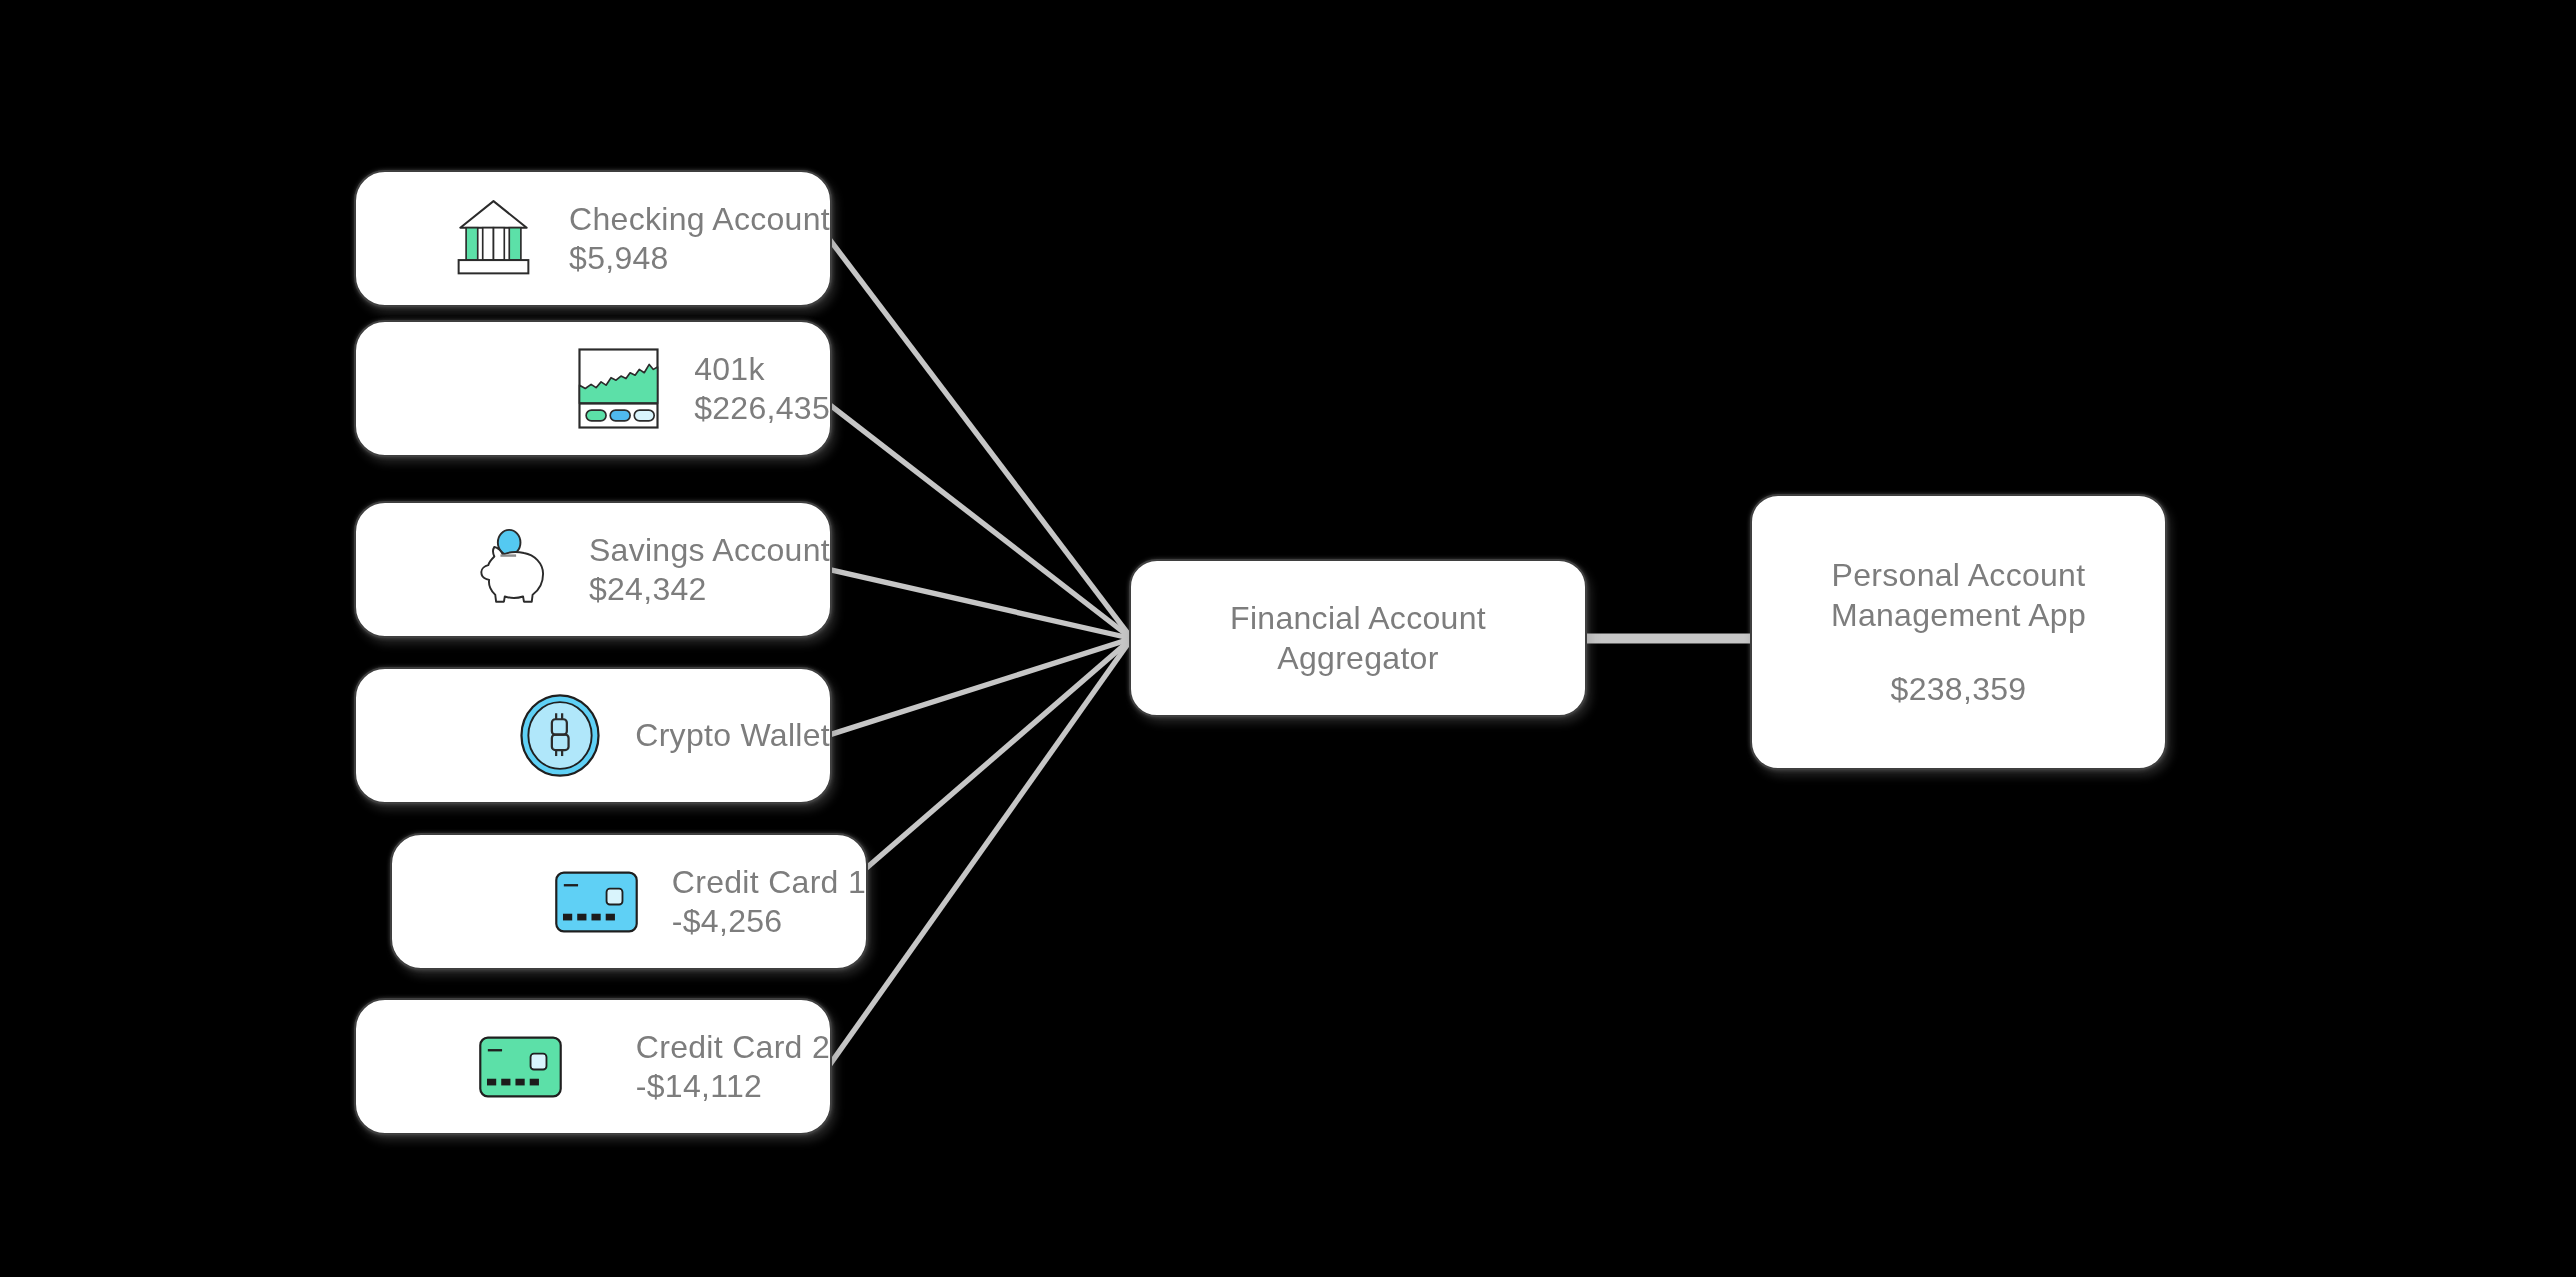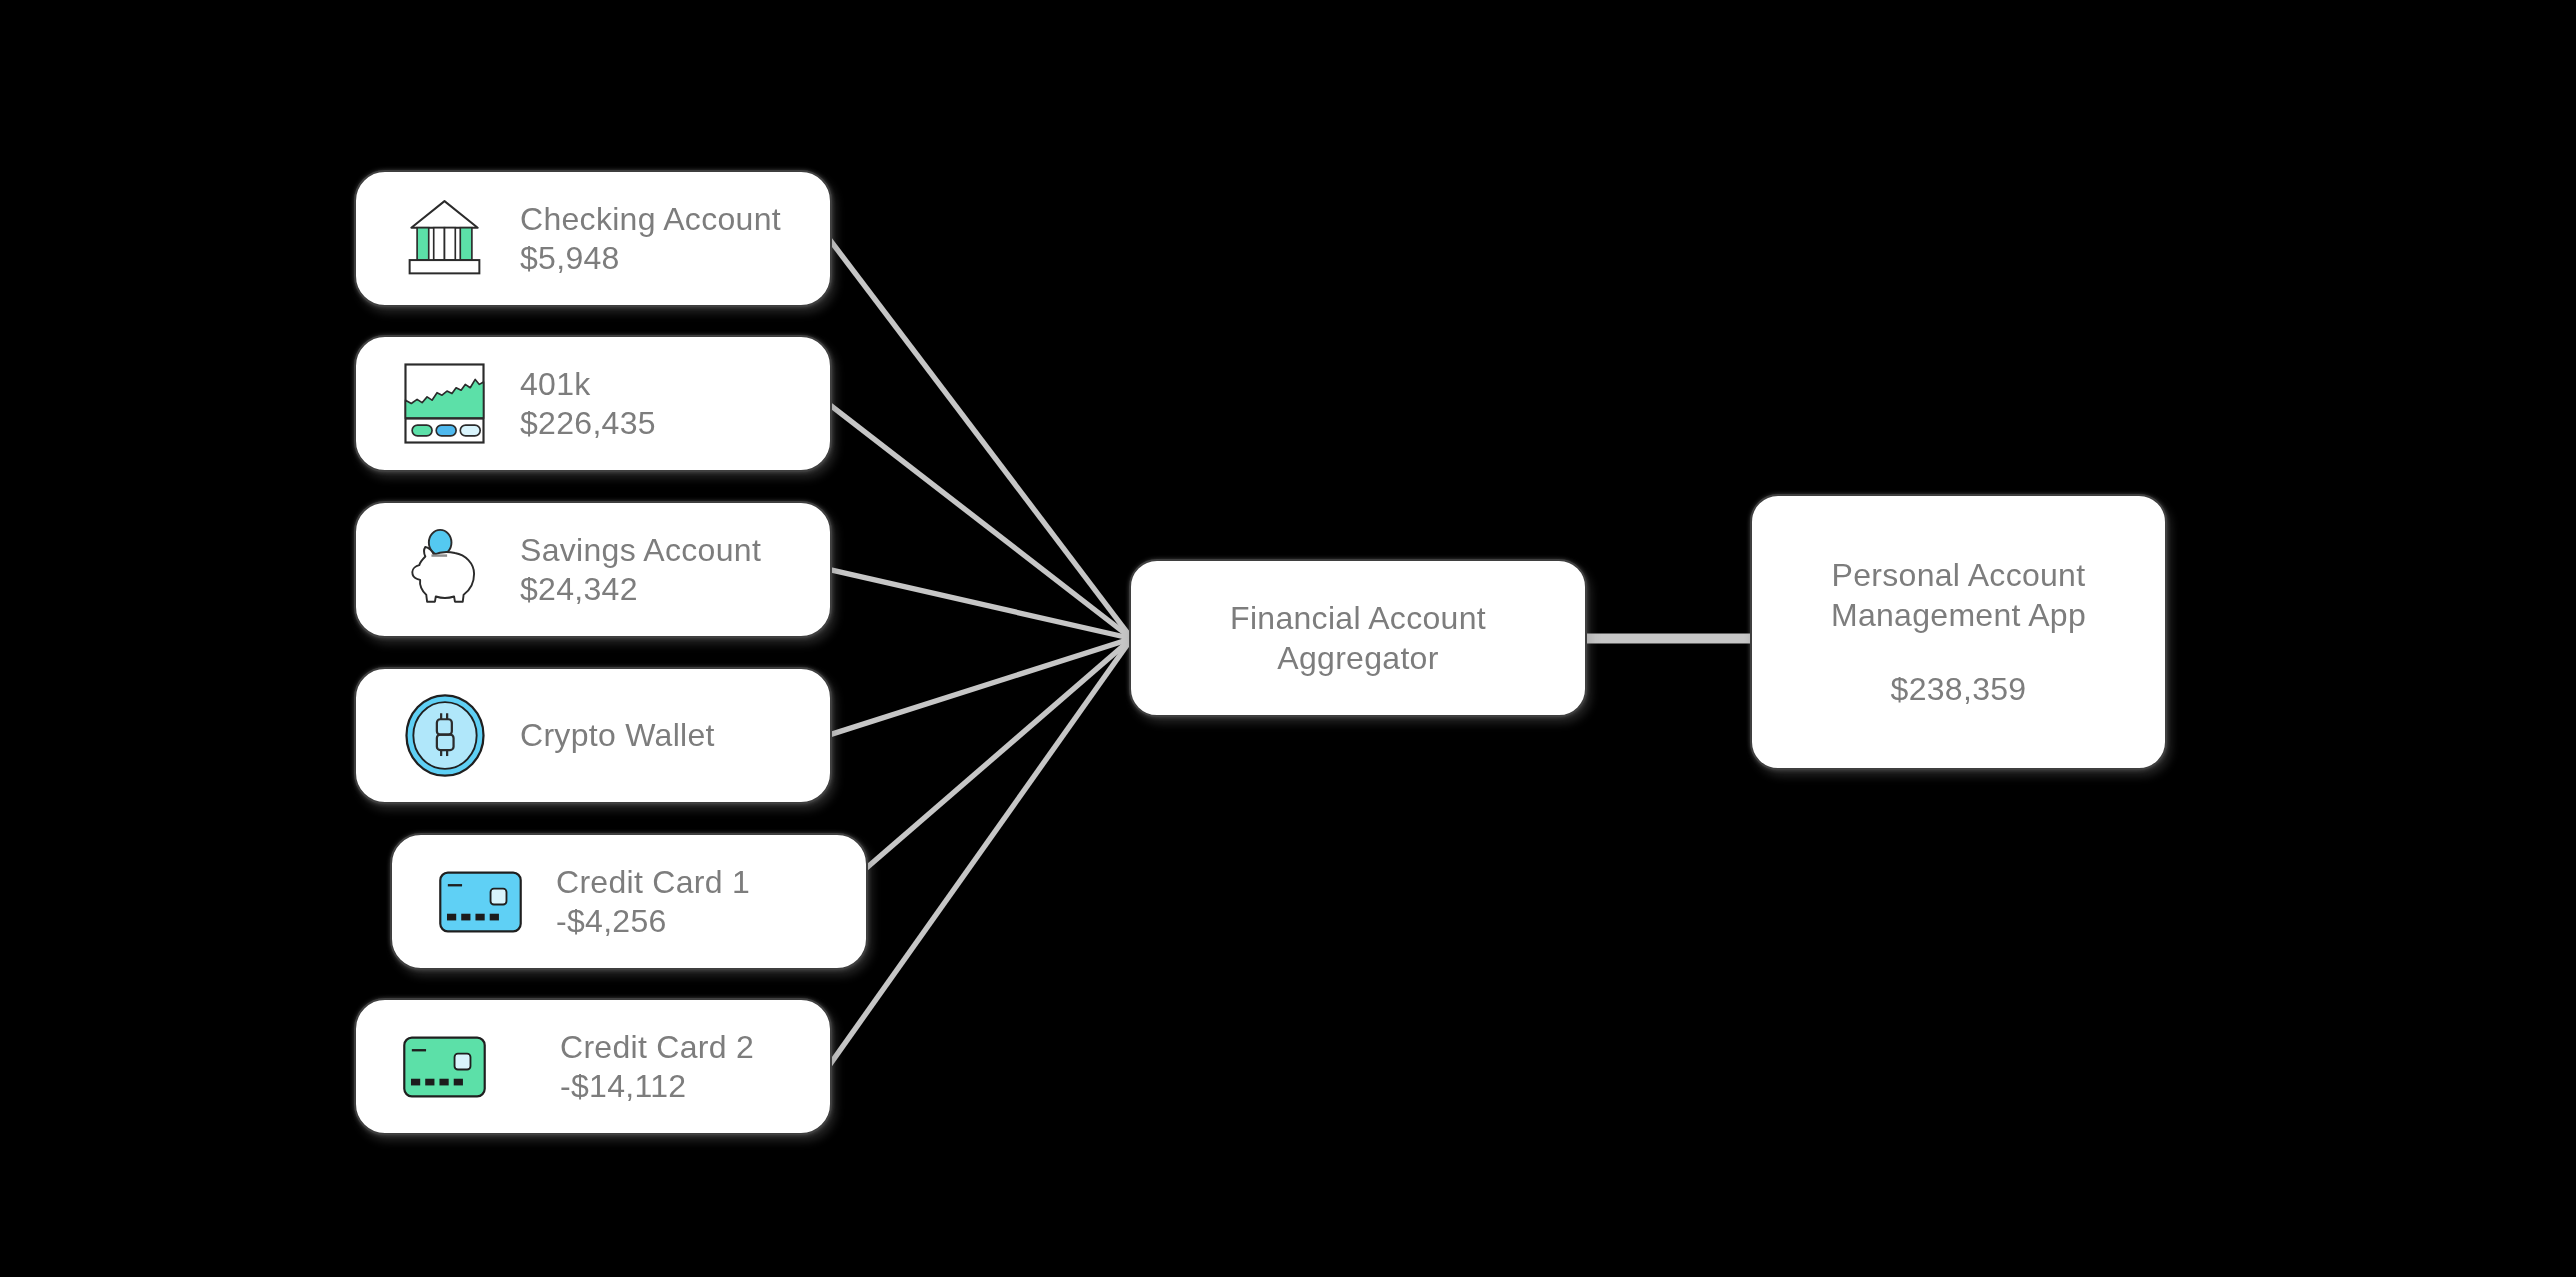--- a/index.html
+++ b/index.html
@@ -28,23 +28,24 @@
     box-shadow: 0 0 4px rgba(160,160,160,0.35), 4px 5.4px 9.4px rgba(130,130,130,0.28);
   }
   .card {
     left: 354px;
     width: 478px;
     height: 137px;
     border-radius: 31px;
     display: flex;
     align-items: center;
     padding-left: 45px;
+    justify-content: flex-end;
   }
   .c0 { top: 170px; }
-  .c1 { top: 335px; }
+  .c1 { top: 320px; }
   .c2 { top: 501px; }
   .c3 { top: 667px; }
   .c4 { top: 833px; margin-left: 36px; }
   .c5 { top: 998px; gap: 40px; }
   .icon-box {
     width: 87px;
     flex: 0 0 87px;
     display: flex;
     align-items: center;
     justify-content: center;

